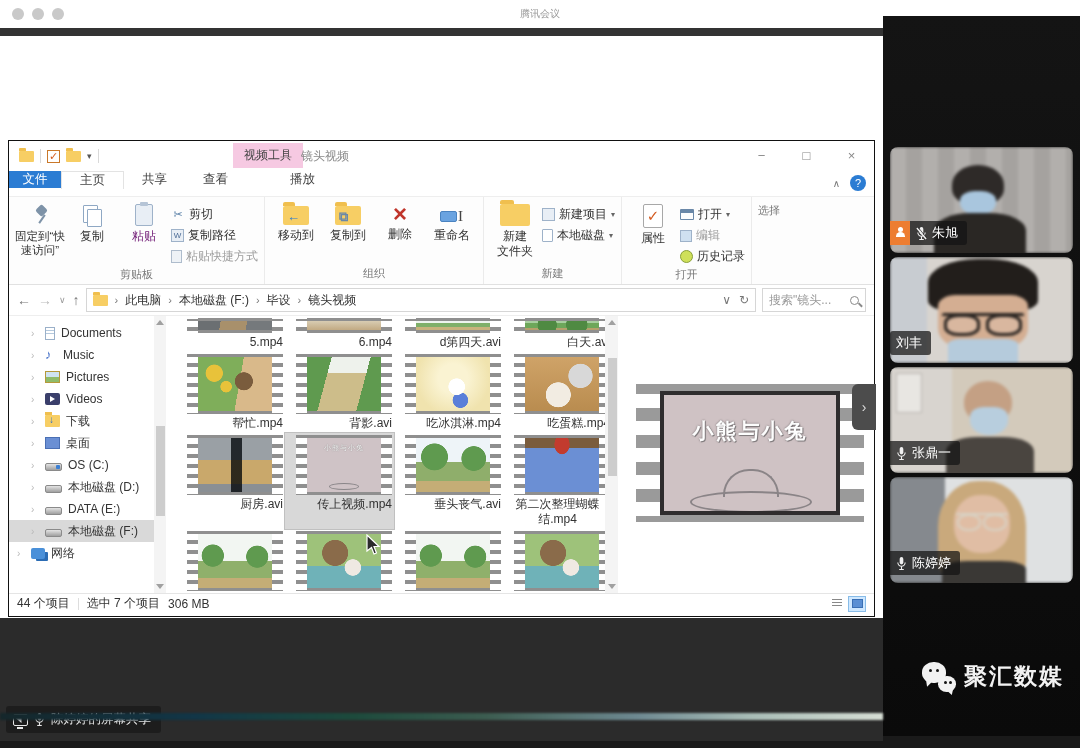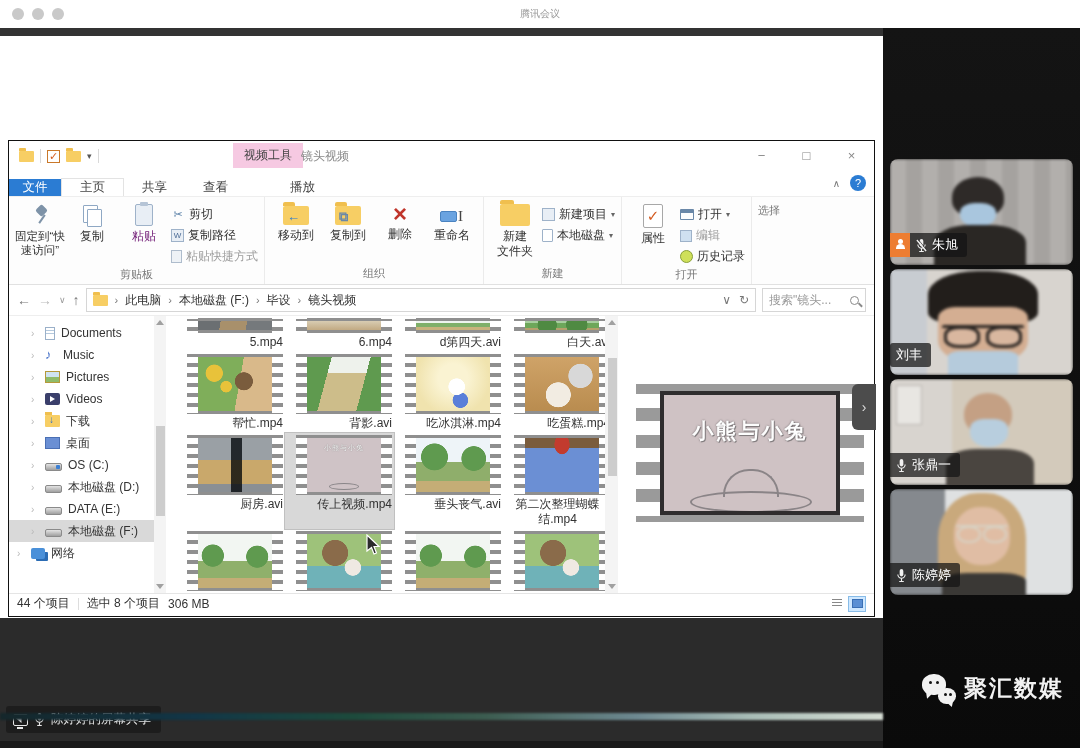--- a/index.html
+++ b/index.html
@@ -30,21 +30,21 @@
   .mini-folder { width:15px; height:11px; background:#f7ce64; border-radius:1px; position:relative; }
   .mini-folder::before { content:""; position:absolute; left:0; top:-3px; width:7px; height:3px; background:#f0bf4e; border-radius:1px 1px 0 0; }
   .mini-check { width:13px; height:13px; border:1px solid #c9782a; background:#fff; color:#d35b21; font-size:11px; line-height:11px; text-align:center; }
   .qat-caret { font-size:9px; color:#555; }
   .ctx-tool { position:absolute; left:224px; top:2px; background:#f6c9e2; color:#444; padding:4px 11px; font-size:12px; }
   .ex-title { position:absolute; left:292px; top:7px; color:#8a8a8a; font-size:12px; }
   .win-controls { position:absolute; right:0; top:0; display:flex; }
   .wc { width:45px; height:28px; display:flex; align-items:center; justify-content:center; color:#888; font-size:13px; }
 
   
-  .tabrow { position:relative; height:26px; display:flex; align-items:flex-end; border-bottom:1px solid #eee; }
+  .tabrow { position:relative; height:26px; display:flex; align-items:flex-start; border-bottom:1px solid #eee; }
   .tab-file { width:52px; background:#2b7cd3; color:#fff; display:flex; align-items:center; justify-content:center; font-size:12.5px; }
   .tab { padding:0 18px; display:flex; align-items:center; color:#444; font-size:12.5px; }
   .tab.active { background:#fff; border:1px solid #e3e3e3; border-bottom:none; }
   .tab.play { margin-left:26px; }
   .tab-right { position:absolute; right:8px; top:4px; display:flex; gap:10px; align-items:center; }
   .rib-collapse { color:#777; font-size:10px; }
   .help-dot { width:16px; height:16px; border-radius:50%; background:#2b7cd3; color:#fff; font-size:11px; display:flex; align-items:center; justify-content:center; }
 
   
   .ribbon { height:88px; background:#fdfdfd; border-bottom:1px solid #e1e1e1; display:flex; }
@@ -182,21 +182,21 @@
   .vt-list { width:10px; height:9px; background-image:linear-gradient(#888 1px,transparent 1px); background-size:10px 3px; }
   .vt-thumb { width:11px; height:9px; background:#5a8fd4; border:1px solid #3a6fb4; }
 
   
   .handle { position:absolute; left:852px; top:356px; width:24px; height:46px; background:#4c4c4c; border-radius:6px 0 0 6px; display:flex; align-items:center; justify-content:center; color:#ddd; font-size:14px; }
 
   
   .cursor { position:absolute; left:366px; top:506px; }
 
   
-  .panel { position:absolute; left:883px; top:28px; width:197px; height:720px; background:linear-gradient(#141414,#0a0a0a); }
+  .panel { position:absolute; left:883px; top:16px; width:197px; height:720px; background:linear-gradient(#141414,#0a0a0a); }
   .tiles { position:absolute; left:7px; top:131px; width:183px; }
   .tile { position:relative; width:183px; height:106px; border-radius:8px; overflow:hidden; margin-bottom:4px; background:#222; }
   .tile .scene { position:absolute; inset:0; filter:blur(1.5px); }
   .person { position:absolute; }
   
   .p1 .scene { background:repeating-linear-gradient(90deg,#b2afac 0 16px,#a5a29f 16px 32px); }
   .p1 .hair { position:absolute; left:62px; top:18px; width:52px; height:40px; background:#2e2a28; border-radius:50% 50% 40% 40%; }
   .p1 .mask { position:absolute; left:70px; top:44px; width:36px; height:24px; background:#a9c6de; border-radius:40% 40% 50% 50%; }
   .p1 .body { position:absolute; left:44px; top:66px; width:92px; height:44px; background:#2a2724; border-radius:40% 40% 0 0; }
   
@@ -623,21 +623,21 @@
               <span class="big-title">小熊与小兔</span>
               <span class="hat"></span>
             </div>
           </div>
         </div>
       </div>
 
       <div class="statusbar">
         <span>44 个项目</span>
         <span class="st-sep"></span>
-        <span>选中 8 个项目</span>
+        <span>选中 7 个项目</span>
         <span>306 MB</span>
         <div class="view-toggles">
           <span class="vt">
               <span class="vt-list"></span>
             </span>
           <span class="vt on">
               <span class="vt-thumb"></span>
             </span>
         </div>
       </div>

